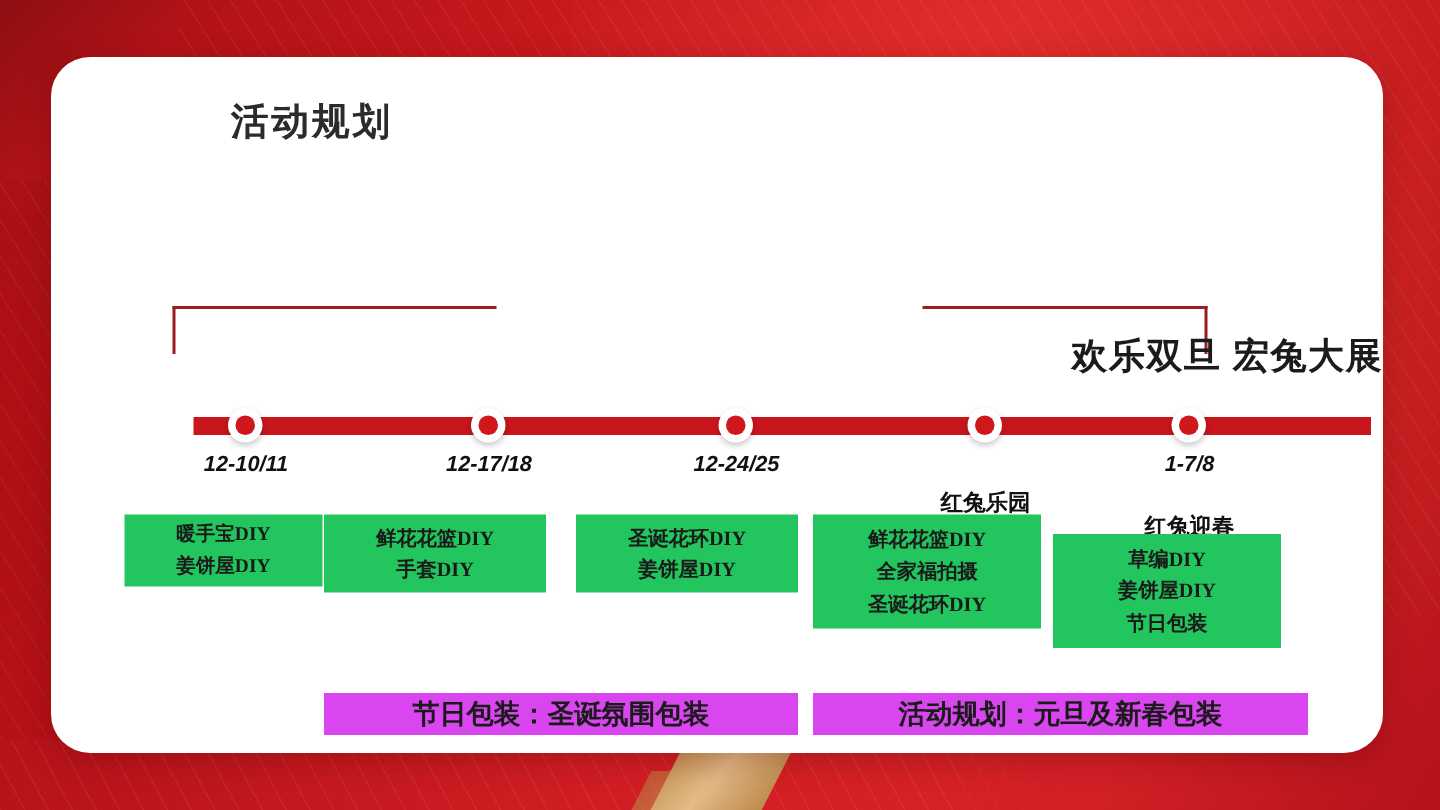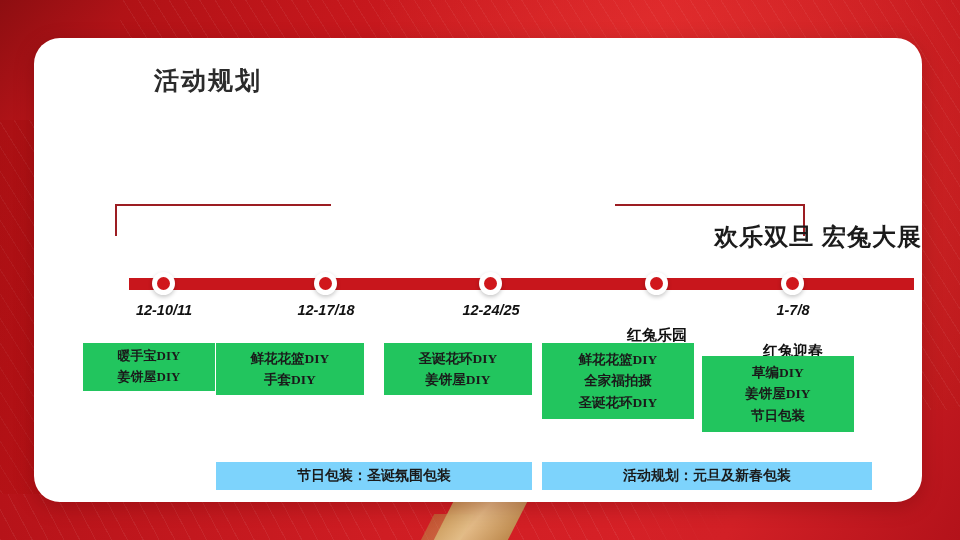--- a/index.html
+++ b/index.html
@@ -95,23 +95,23 @@
   .tl-date{font-size:14.5px;font-weight:bold;color:#111;white-space:nowrap;font-style:italic;}
   .tl-name{margin-top:24px;font-size:15px;font-weight:bold;color:#111;white-space:nowrap;}
 
   
   .ybox{position:absolute;background:#22c55e;
       display:flex;flex-direction:column;align-items:center;justify-content:center;
       color:#1a1a1a;font-weight:bold;font-family:Liberation Serif, serif;}
   .ybox span{display:block;line-height:1.58;white-space:nowrap;}
 
   
-  .ybar{position:absolute;background:#7dd3fc;height:28px;
+  .ybar{position:absolute;background:#d946ef;height:28px;
       display:flex;align-items:center;justify-content:center;
-      font-size:14px;font-weight:bold;color:#1a1a1a;white-space:nowrap;font-family:Liberation Mono, monospace;}
+      font-size:18px;font-weight:bold;color:#1a1a1a;white-space:nowrap;font-family:Liberation Mono, monospace;}
 </style>
 </head>
 <body>
 
 <div class="slide">
 
   <div class="bg"></div>
   <div class="bg-stripes"></div>
   <div class="bg-sweep"></div>
   <div class="bg-sweep2"></div>

